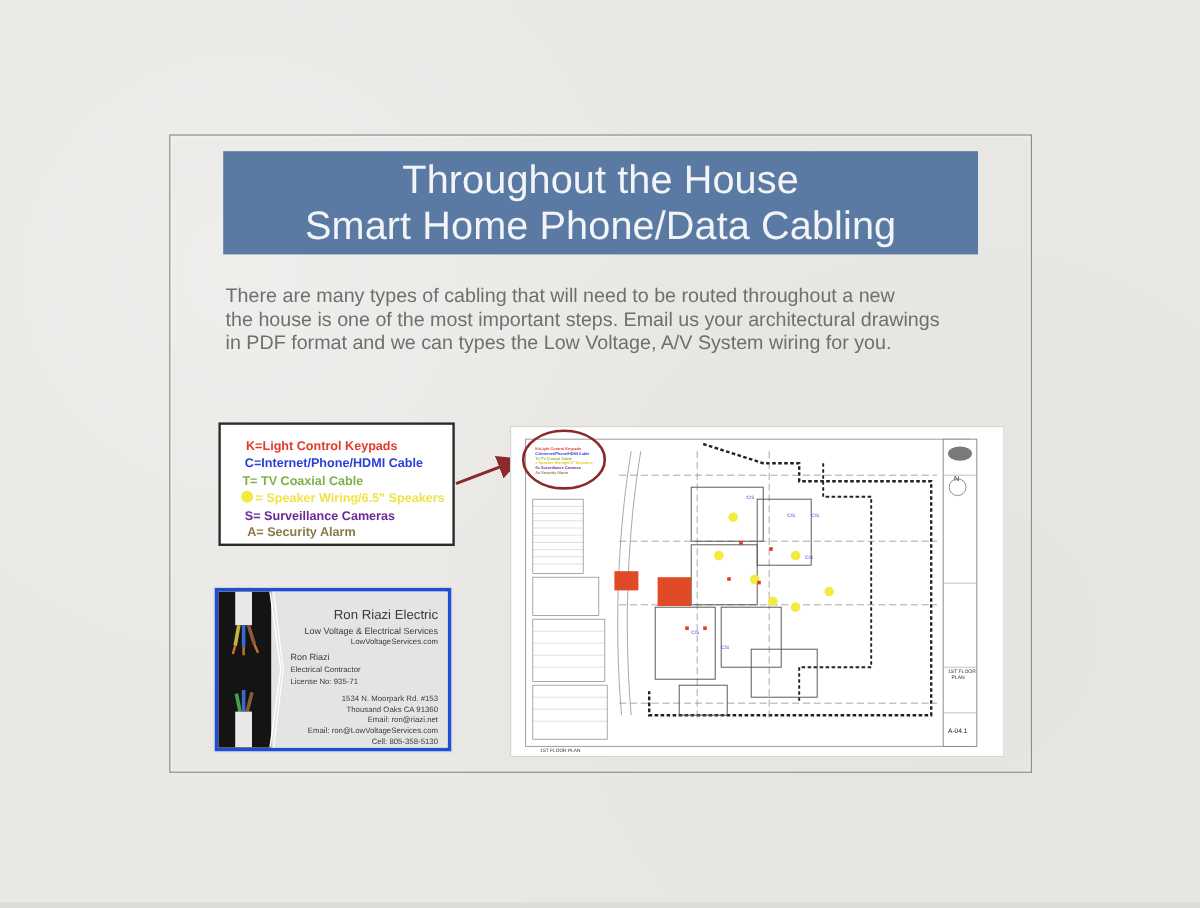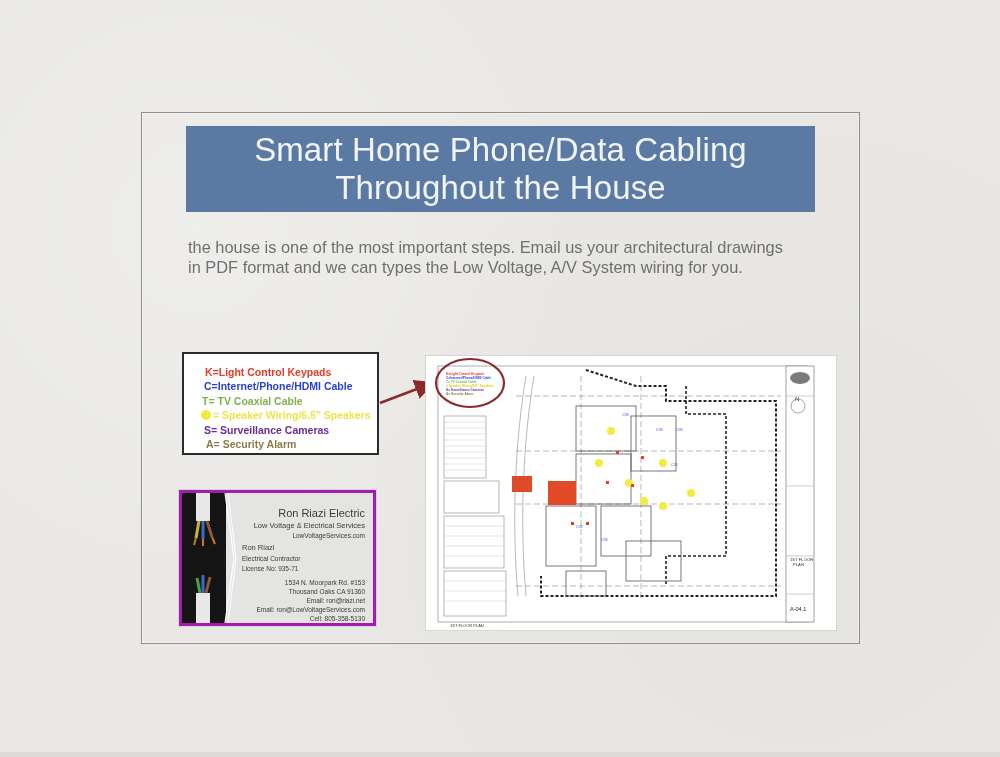--- a/index.html
+++ b/index.html
@@ -43,21 +43,21 @@
   .legend-item {
     position:absolute; font-size:10.5px; font-weight:bold; white-space:nowrap;
   }
   .legend-dot {
     display:inline-block; width:10px; height:10px; border-radius:50%;
     background:#f2ea3d; vertical-align:-1px; margin-right:2px;
   }
   
   .card {
     position:absolute; left:179px; top:490px; width:197px; height:136px;
-    background:#f7f7f5; border:3px solid #a21caf; box-sizing:border-box;
+    background:#f7f7f5; border:3px solid #1d4ed8; box-sizing:border-box;
     box-shadow:0 0 0 1px #d5d5d2;
   }
   .card-inner { position:absolute; left:0; top:0; right:0; bottom:0; background:#e4e4e2; }
   .card-left {
     position:absolute; left:0; top:0; width:44px; height:130px; background:#141414; overflow:hidden;
   }
   .card-line { position:absolute; color:#3a3a3a; white-space:nowrap; text-align:right; right:8px; }
   
   .plan {
     position:absolute; left:425px; top:355px; width:410px; height:274px;
@@ -67,25 +67,26 @@
 </style>
 </head>
 <body>
 
 <div class="canvas"></div>
 <div class="page-edge"></div>
 
 <div class="slide-frame"></div>
 
 <div class="title-banner">
+  <div class="title-line">Throughout the House</div>
   <div class="title-line">Smart Home Phone/Data Cabling</div>
-  <div class="title-line">Throughout the House</div>
 </div>
 
 <div class="body-text">
+  <div>There are many types of cabling that will need to be routed throughout a new</div>
   <div>the house is one of the most important steps. Email us your architectural drawings</div>
   <div>in PDF format and we can types the Low Voltage, A/V System wiring for you.</div>
 </div>
 
 <div class="legend-box">
   <div class="legend-item" style="left:21px;top:12px;color:#e23b2a;">K=Light Control Keypads</div>
   <div class="legend-item" style="left:20px;top:26px;color:#2a3fd6;">C=Internet/Phone/HDMI Cable</div>
   <div class="legend-item" style="left:18px;top:41px;color:#7fb04a;">T= TV Coaxial Cable</div>
   <div class="legend-item" style="left:17px;top:55px;color:#eee44a;"><span class="legend-dot"></span><span>= Speaker Wiring/6.5" Speakers</span></div>
   <div class="legend-item" style="left:20px;top:70px;color:#6a2a9a;">S= Surveillance Cameras</div>

